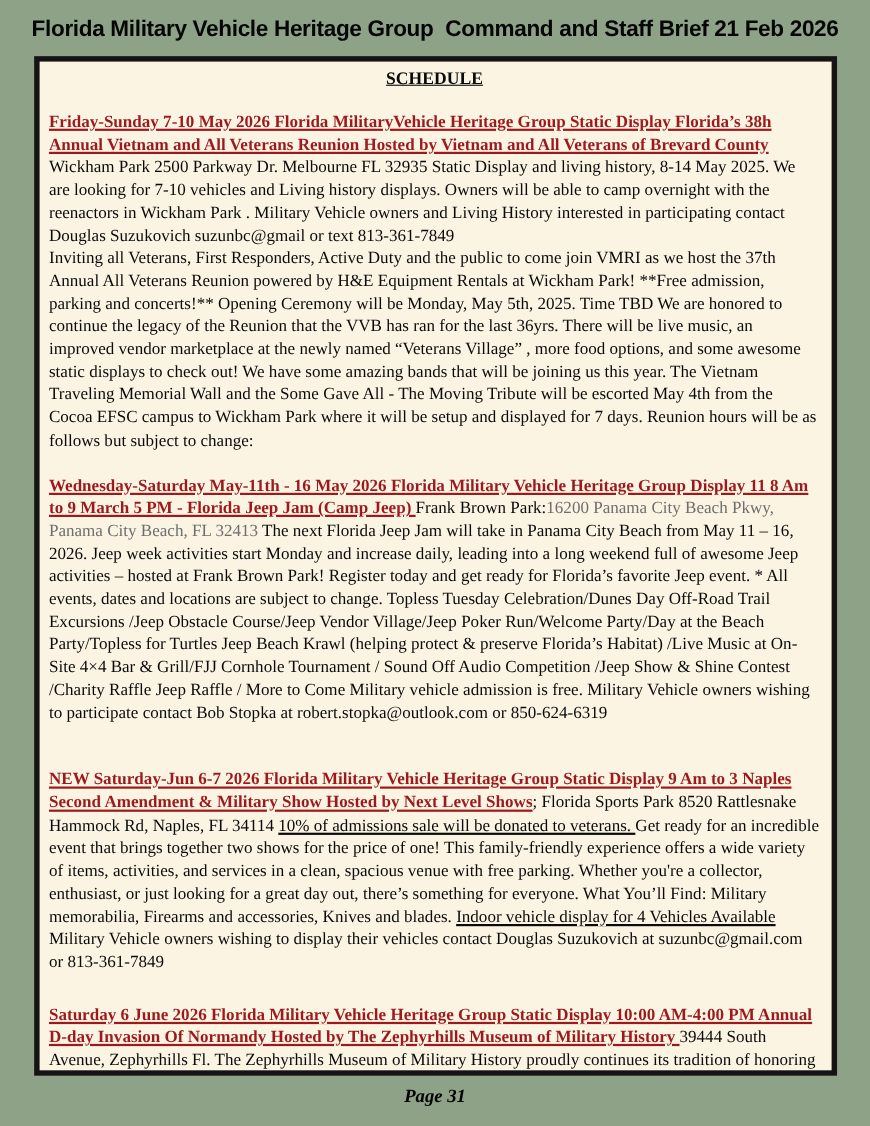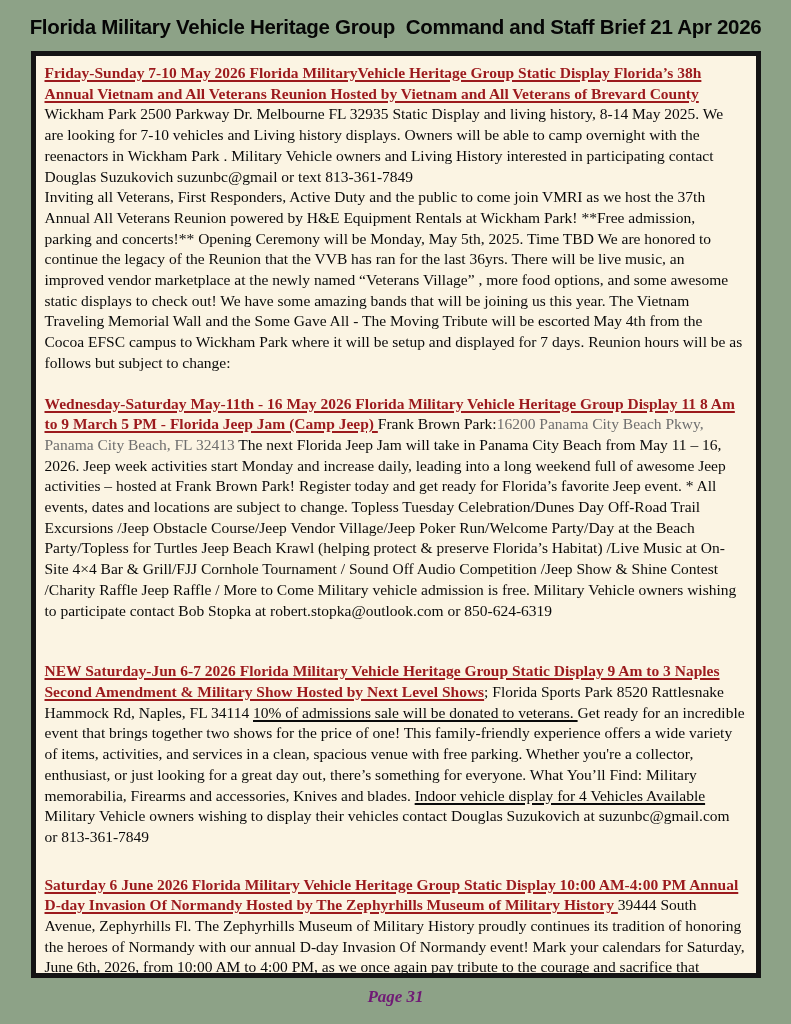--- a/index.html
+++ b/index.html
@@ -65,30 +65,31 @@
   }
   .r{}
   .ru{text-underline-offset:2px;}
   .g{color:var(--text-gray,#6e6e6e);}
   .page-footer{
     text-align:center;
     margin-top:9px;
     font-weight:bold;
     font-style:italic;
     font-size:17px;
-    color:#701a75;
+    color:#000000;
   }
 </style>
 </head>
 <body>
 
 <div class="page">
-  <div class="page-title">Florida Military Vehicle Heritage Group  Command and Staff Brief 21 Apr 2026</div>
+  <div class="page-title">Florida Military Vehicle Heritage Group  Command and Staff Brief 21 Feb 2026</div>
 
   <div class="content-box">
+    <div class="schedule-heading">SCHEDULE</div>
     <div class="sections">
         <div class="section"><span class="rh">Friday-Sunday 7-10 May 2026 Florida MilitaryVehicle Heritage Group  Static Display Florida’s 38h Annual Vietnam and All Veterans Reunion Hosted by Vietnam and All Veterans of Brevard County </span><span class="r">Wickham Park 2500 Parkway Dr. Melbourne FL 32935  Static Display and living history, 8-14 May 2025. </span><span class="b">We are looking for 7-10 vehicles and Living history displays. Owners will be able to camp overnight with the reenactors in Wickham Park . Military Vehicle owners and Living History interested in participating contact Douglas Suzukovich suzunbc@gmail or text 813-361-7849</span><br><span class="r">Inviting all Veterans, First Responders, Active Duty and the public to come join VMRI as we host the 37th Annual All Veterans Reunion powered by H&amp;E Equipment Rentals at Wickham Park! **Free admission, parking and concerts!** Opening Ceremony will be Monday, May 5th, 2025. Time TBD We are honored to continue the legacy of the Reunion that the VVB has ran for the last 36yrs. There will be live music, an improved vendor marketplace at the newly named “Veterans Village” , more food options, and some awesome static displays to check out! We have some amazing bands that will be joining us this year. The Vietnam Traveling Memorial Wall and the Some Gave All - The Moving Tribute will be escorted May 4th from the Cocoa EFSC campus to Wickham Park where it will be setup and displayed for 7 days. Reunion hours will be as follows but subject to change:</span></div>
         <div class="section"><span class="rh">Wednesday-Saturday May-11th - 16  May 2026 Florida Military Vehicle Heritage Group Display 11 8 Am to 9 March 5 PM - Florida Jeep Jam  (Camp Jeep) </span><span class="ru">Frank Brown Park:</span><span class="g">16200 Panama City Beach Pkwy, Panama City Beach, FL 32413 </span><span class="r">The next Florida Jeep Jam will take in Panama City Beach from May 11 – 16, 2026. Jeep week activities start Monday and increase daily, leading into a long weekend full of awesome Jeep activities – hosted at Frank Brown Park! Register today and get ready for Florida’s favorite Jeep event. * All events, dates and locations are subject to change. Topless Tuesday Celebration/Dunes Day Off-Road Trail Excursions /Jeep Obstacle Course/Jeep Vendor Village/Jeep Poker Run/Welcome Party/Day at the Beach Party/Topless for Turtles Jeep Beach Krawl (helping protect &amp; preserve Florida’s Habitat) /Live Music at On-Site 4×4 Bar &amp; Grill/FJJ Cornhole Tournament / Sound Off Audio Competition /Jeep Show &amp; Shine Contest /Charity Raffle Jeep Raffle / More to Come </span><span class="b">Military vehicle admission is free. Military Vehicle owners wishing to participate contact Bob Stopka at robert.stopka@outlook.com or 850-624-6319</span></div>
         <div class="section"><span class="rh">NEW Saturday-Jun 6-7 2026  Florida Military Vehicle Heritage Group Static Display 9 Am to 3  Naples Second Amendment &amp; Military Show Hosted by Next Level Shows</span><span class="b">; Florida Sports Park 8520 Rattlesnake Hammock Rd, Naples, FL 34114  </span><span class="bu">10% of admissions sale will be donated to veterans. </span><span class="r"> Get ready for an incredible event that brings together two shows for the price of one! This family-friendly experience offers a wide variety of items, activities, and services in a clean, spacious venue with free parking. Whether you're a collector, enthusiast, or just looking for a great day out, there’s something for everyone. What You’ll Find: Military memorabilia, Firearms and accessories, Knives and blades. </span><span class="bu">Indoor vehicle display for 4 Vehicles Available</span><span class="b"> Military Vehicle owners wishing to display their vehicles contact Douglas Suzukovich at suzunbc@gmail.com or 813-361-7849</span></div>
         <div class="section"><span class="rh">Saturday 6 June 2026 Florida Military Vehicle Heritage Group Static Display 10:00 AM-4:00 PM Annual D-day Invasion Of Normandy Hosted by The Zephyrhills Museum of Military History </span><span class="r">39444 South Avenue, Zephyrhills Fl. The Zephyrhills Museum of Military History proudly continues its tradition of honoring the heroes of Normandy with our annual D-day Invasion Of Normandy event! Mark your calendars for Saturday, June 6th, 2026, from 10:00 AM to 4:00 PM, as we once again pay tribute to the courage and sacrifice that shaped history.  Opening Ceremony: 11:00 AM | FREE ADMISSION FOR ALL</span><br><br><br><br><br></div>
       </div>
   </div>
 
   <div class="page-footer">Page 31</div>
 </div>

